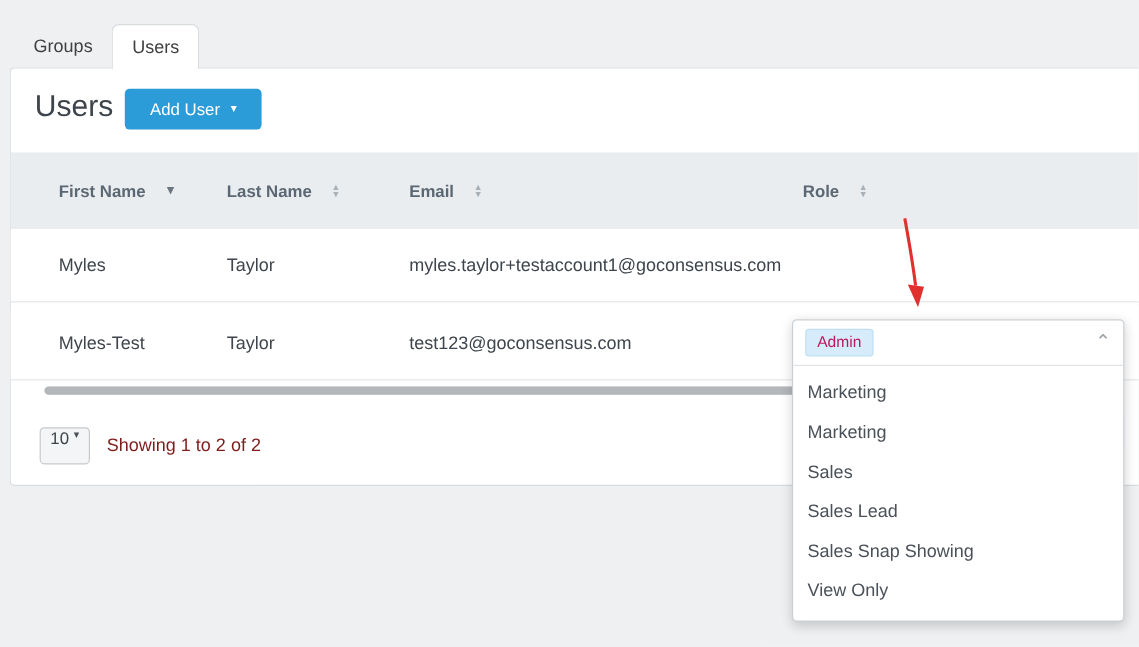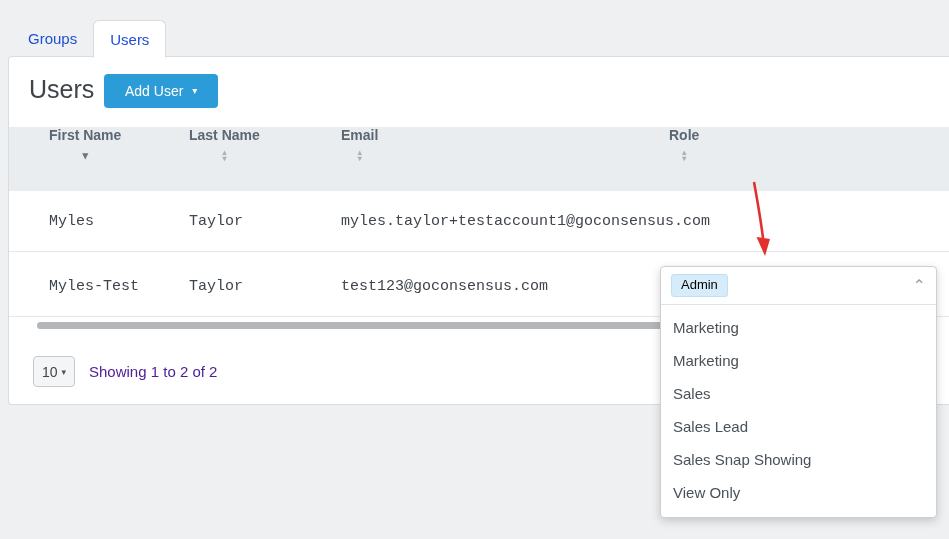--- a/index.html
+++ b/index.html
@@ -3,21 +3,21 @@
 <meta charset="utf-8">
 <style>
   * { margin:0; padding:0; box-sizing:border-box; }
   html,body { width:949px; height:539px; }
   body { font-family:"Liberation Sans", sans-serif; background:#eef0f2; }
 
   .screen { position:relative; width:949px; height:539px; overflow:hidden; background:#eef0f2; }
 
   
   .tabbar { position:absolute; left:12px; top:20px; display:flex; z-index:3; height:37px; }
-  .tab { padding:10px 16px; font-size:15px; color:#1d4ed8; cursor:pointer; white-space:nowrap; }
+  .tab { padding:10px 16px; font-size:15px; color:#404040; cursor:pointer; white-space:nowrap; }
   .tab.active {
     background:#fff; border:1px solid #d9dcdf; border-bottom:1px solid #fff;
     border-radius:6px 6px 0 0; margin-bottom:-1px;
   }
 
   
   .card {
     position:absolute; left:8px; top:56px; width:941px; height:349px;
     background:#fff; border:1px solid #d9dcdf; border-right:none;
     border-radius:4px 0 0 4px;
@@ -35,57 +35,57 @@
   .btn-outline {
     position:absolute; left:208px; top:17px; height:34px; padding:0 15px;
     background:#fff; color:#2b9cd8; border:1px solid #2b9cd8; border-radius:4px;
     font-size:15px; display:flex; align-items:center; gap:9px; cursor:pointer;
     font-family:"Liberation Sans", sans-serif;
   }
 
   
   .thead { position:absolute; left:0; right:0; top:70px; height:64px; background:#e9edf0; }
   .th {
-    position:absolute; top:0; height:100%; display:flex; align-items:center; gap:7px;
-    font-size:14px; font-weight:bold; color:#5b6772; cursor:pointer;flex-direction:column;
+    position:absolute; top:0; height:100%; display:flex; align-items:center; gap:18px;
+    font-size:14px; font-weight:bold; color:#5b6772; cursor:pointer;
   }
   .th-first { left:40px; } .th-last { left:180px; } .th-email { left:332px; } .th-role { left:660px; }
   .sort-single { font-size:11px; color:#6b7680; line-height:1; }
   .sort-both { display:flex; flex-direction:column; align-items:center; }
   .sort-both span { font-size:8px; line-height:6px; color:#a9b1b7; }
 
-  .trow { position:absolute; left:0; right:0; height:61px; border-bottom:1px solid #e4e7e9; background:#fff;font-family:Liberation Mono, monospace; }
+  .trow { position:absolute; left:0; right:0; height:61px; border-bottom:1px solid #e4e7e9; background:#fff; }
   .trow-1 { top:134px; } .trow-2 { top:199px; }
   .td { position:absolute; top:0; height:100%; display:flex; align-items:center; font-size:15px; color:#3f454c; }
   .td-first { left:40px; } .td-last { left:180px; } .td-email { left:332px; }
 
   .role-select {
     position:absolute; left:652px; top:149px; width:276px; height:36px;
     background:#f0f2f4; border-radius:4px; display:flex; align-items:center;
     justify-content:space-between; padding:0 10px; cursor:pointer;
   }
   .badge {
-    background:#d7ecfa; color:#000000; border:1px solid #bfe0f4;
+    background:#d7ecfa; color:#be185d; border:1px solid #bfe0f4;
     font-size:13px; padding:2px 9px 3px 9px; border-radius:3px; line-height:1.2;
   }
   .chev { font-size:16px; color:#9aa2a8; line-height:1; }
 
   
   .hscroll { position:absolute; left:28px; top:265px; width:894px; height:7px; background:#e6e8e9; border-radius:4px; }
   .hscroll-thumb { position:absolute; left:0; top:0; width:840px; height:7px; background:#b4b7ba; border-radius:4px; cursor:grab; }
 
   
   .pagesize-btn {
     position:absolute; left:24px; top:299px; width:42px; height:31px;
     background:#f4f5f6; border:1px solid #c6cacd; border-radius:4px;
-    display:flex; align-items:center; justify-content:center; gap:4px;
+    display:flex; justify-content:center; gap:4px;
     font-size:14px; color:#3e444b; cursor:pointer; font-family:"Liberation Sans", sans-serif;
   }
   .pagesize-btn .caret { font-size:9px; color:#4a5056; }
-  .showing-text { position:absolute; left:80px; top:306px; font-size:15px; color:#4c1d95; }
+  .showing-text { position:absolute; left:80px; top:306px; font-size:15px; color:#7f1d1d; }
 
   
   .dropdown {
     position:absolute; left:660px; top:266px; width:277px; z-index:10;
     background:#fff; border:1px solid #ccd0d4; border-radius:4px;
     box-shadow:0 3px 10px rgba(0,0,0,0.18);
   }
   .dropdown-control {
     height:38px; display:flex; align-items:center; justify-content:space-between;
     padding:0 10px; border-bottom:1px solid #e0e3e6; cursor:pointer;

